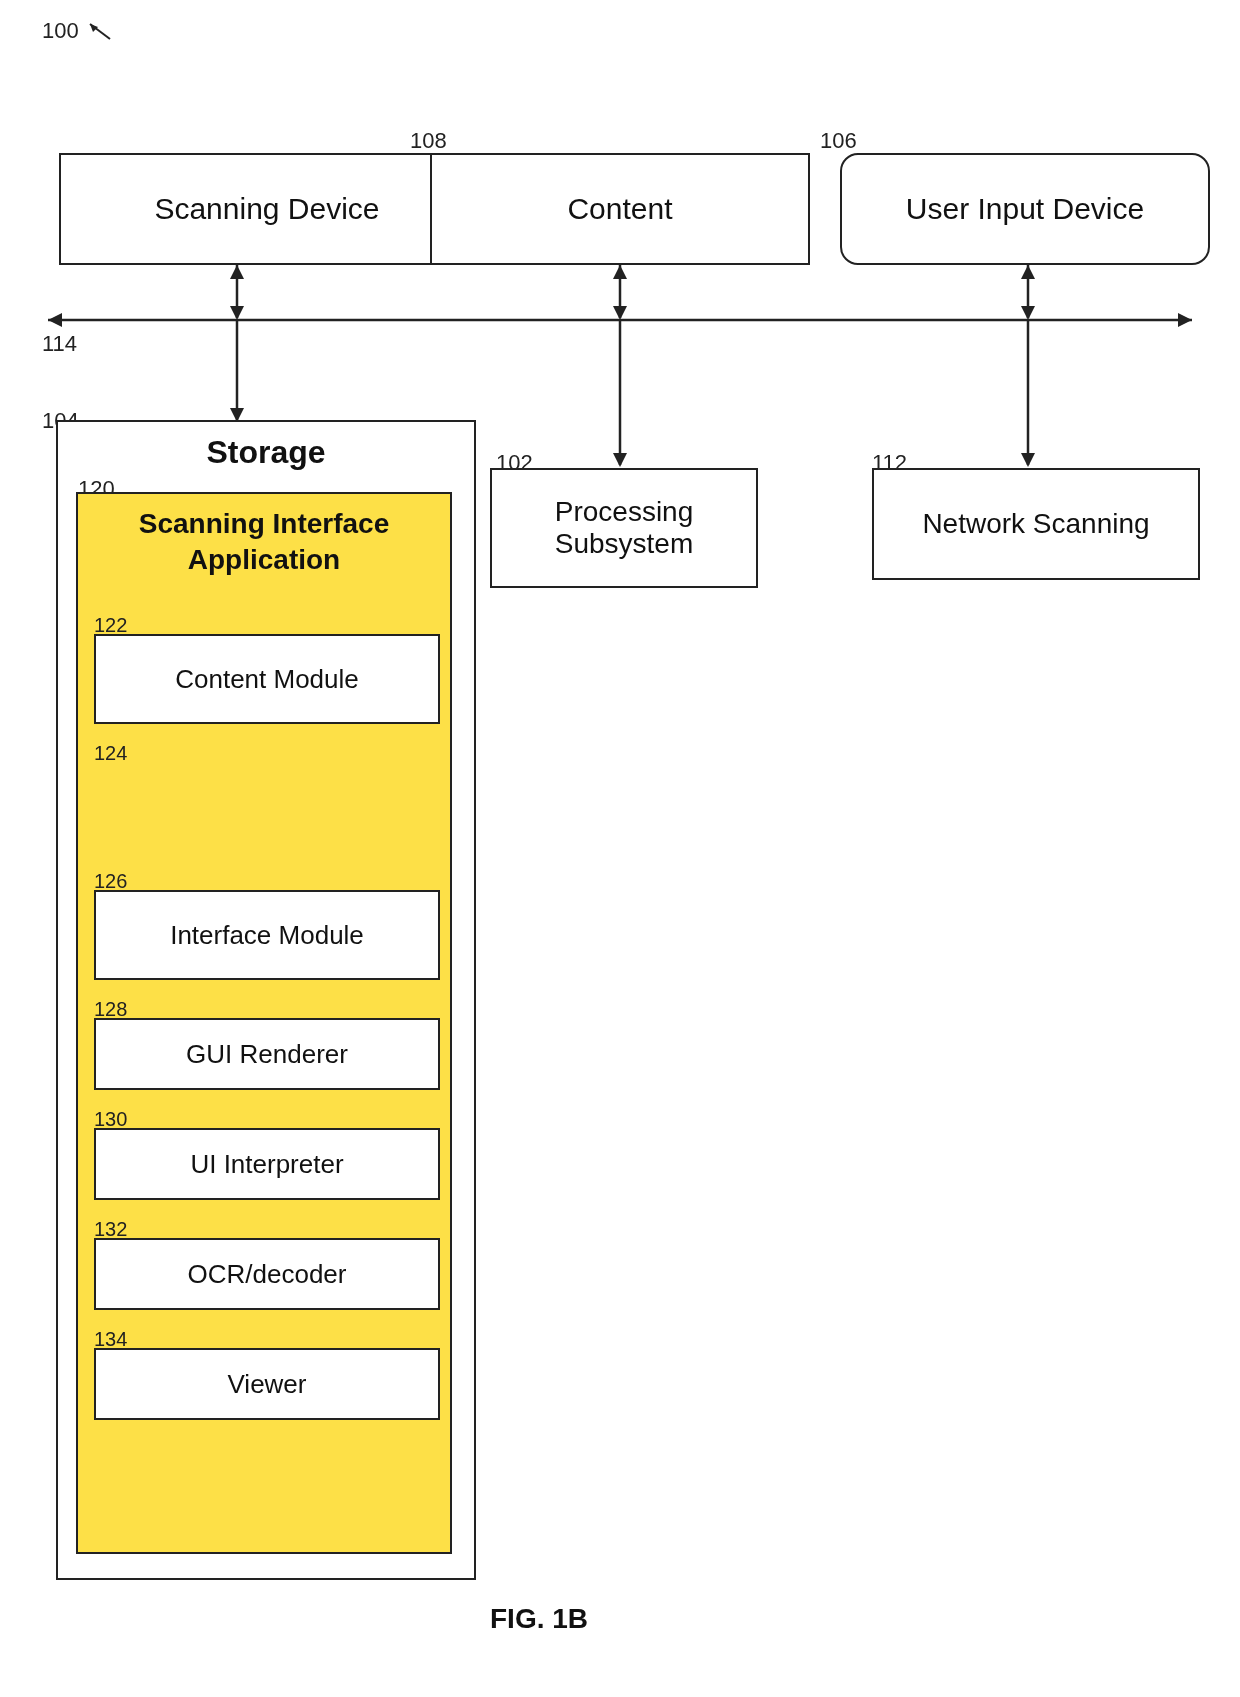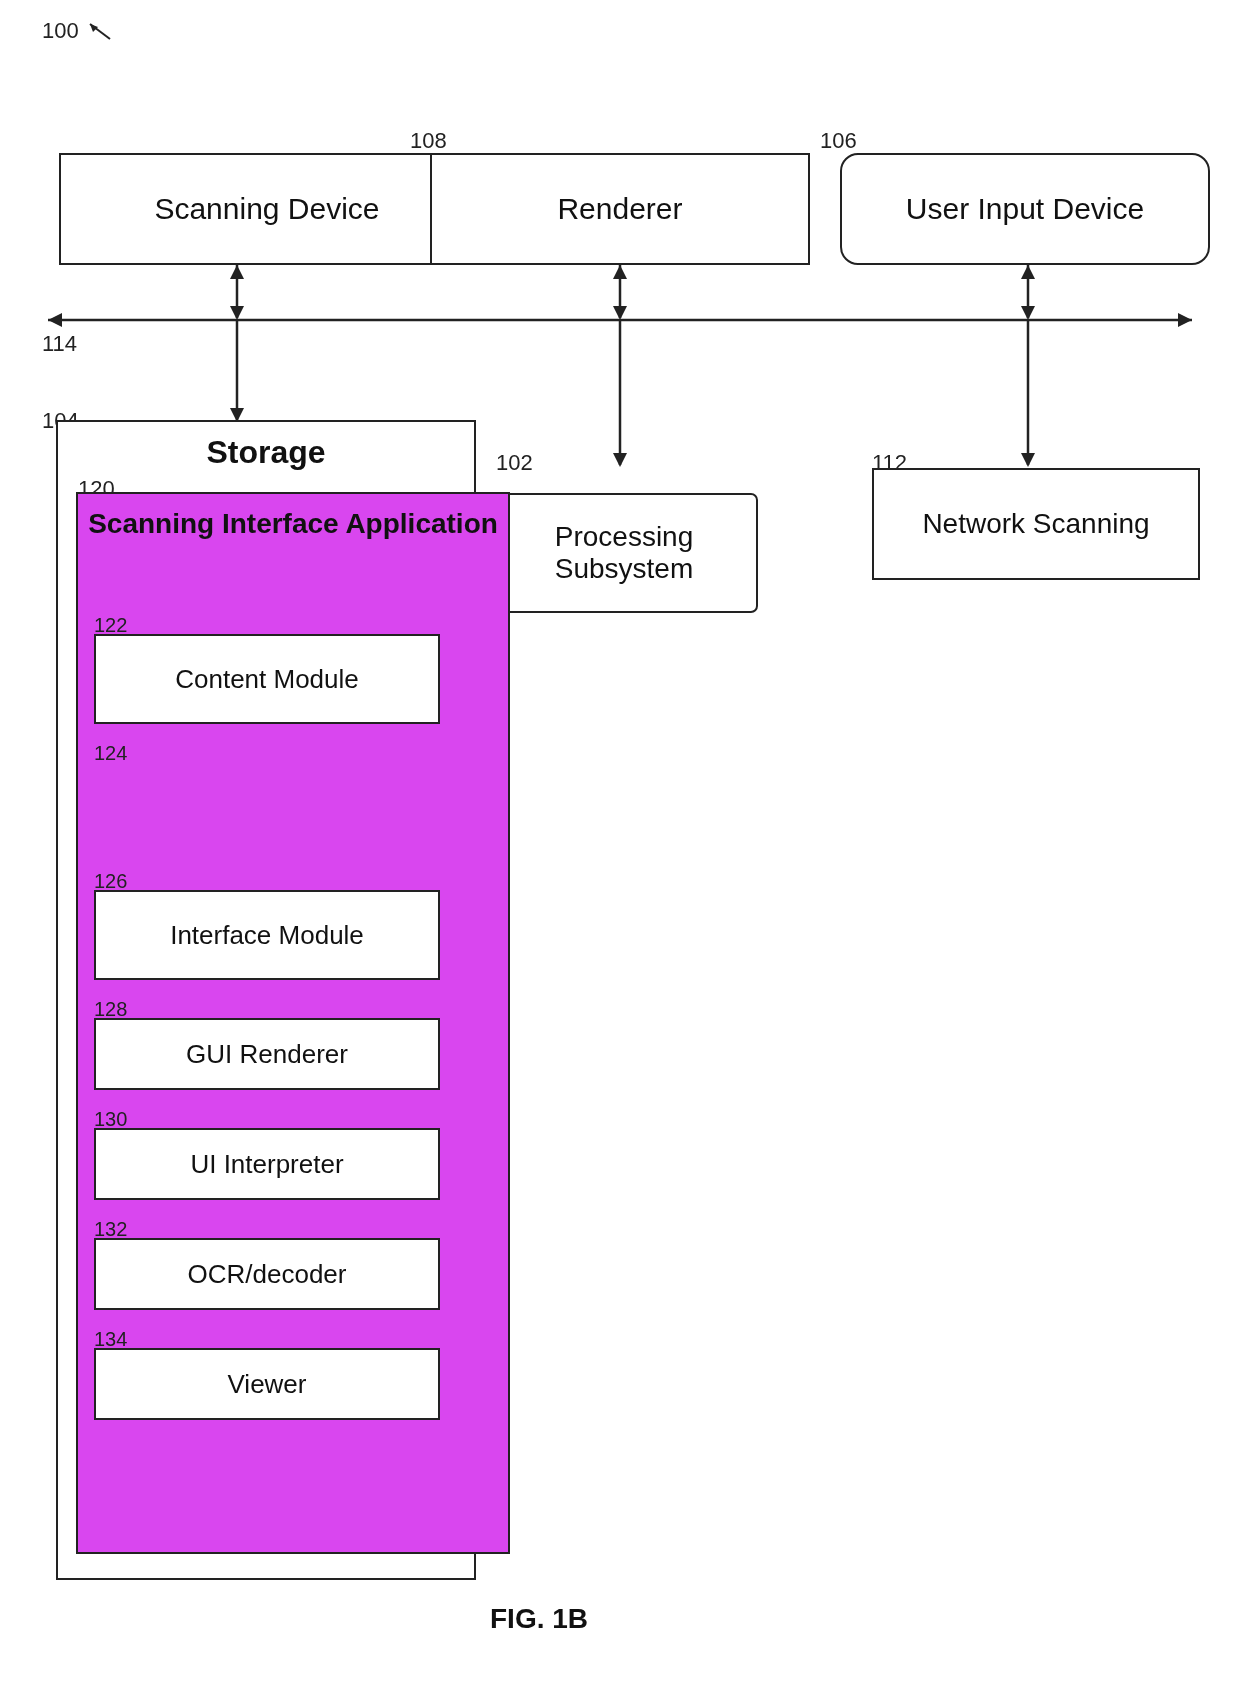--- a/index.html
+++ b/index.html
@@ -108,51 +108,51 @@
     <polygon points="10,10 18,13 13,18" fill="#222"></polygon>
   </svg>
 
   <div class="ref-label" style="top:128px; left:59px;margin-top:24px;">110</div>
   <div class="box" style="top:153px; left:59px; width:416px; height:112px; font-size:30px;">
     <span>Scanning Device</span>
   </div>
 
   <div class="ref-label" style="top:128px; left:410px;">108</div>
   <div class="box" style="top:153px; left:430px; width:380px; height:112px; font-size:30px;">
-    <span>Renderer</span>
+    <span>Content</span>
   </div>
 
   <div class="ref-label" style="top:128px; left:820px;">106</div>
   <div class="box" style="top:153px; left:840px; width:370px; height:112px; font-size:30px;border-radius:18px;">
     <span>User Input Device</span>
   </div>
 
   <div class="ref-label" style="top:295px; left:42px;margin-top:36px;">114</div>
 
   <div class="ref-label" style="top:408px; left:42px;">104</div>
 
   <div class="ref-label" style="top:450px; left:475px;padding-left:21px;">102</div>
 
   <div class="ref-label" style="top:450px; left:872px;">112</div>
 
-  <div class="box" style="top:493px; left:490px; width:268px; height:120px; font-size:28px;border-radius:7px;">
+  <div class="box" style="top:468px; left:490px; width:268px; height:120px; font-size:28px;">
     <span>Processing Subsystem</span>
   </div>
 
   <div class="box" style="top:468px; left:872px; width:328px; height:112px; font-size:28px;">
     <span>Network Scanning</span>
   </div>
 
   <div class="storage-outer" style="top:420px; left:56px; width:420px; height:1160px;">
 
     <div style="position:absolute; top:12px; left:0; width:100%; text-align:center; font-size:32px; font-weight:bold; font-family:Arial,sans-serif; color:#111;">Storage</div>
 
     <div style="position:absolute; top:54px; left:20px; font-size:22px; font-family:Arial,sans-serif; color:#222;">120</div>
 
-    <div style="position:absolute; top:70px; left:18px; width:434px; height:1062px; border:2px solid #222; background:#d946ef;">
+    <div style="position:absolute; top:70px; left:18px; width:376px; height:1062px; border:2px solid #222; background:#fde047;">
 
       <div style="position:absolute; top:12px; left:0; width:100%; text-align:center; font-size:28px; font-weight:bold; font-family:Arial,sans-serif; color:#111; line-height:1.3;">Scanning Interface Application</div>
 
       <div style="position:absolute; top:120px; left:16px; font-size:20px; font-family:Arial,sans-serif; color:#222;">122</div>
       <div class="box" style="position:absolute; top:140px; left:16px; width:346px; height:90px; font-size:26px; border:2px solid #222;">Content Module</div>
 
       <div style="position:absolute; top:248px; left:16px; font-size:20px; font-family:Arial,sans-serif; color:#222;">124</div>
 
       <div style="position:absolute; top:376px; left:16px; font-size:20px; font-family:Arial,sans-serif; color:#222;">126</div>
       <div class="box" style="position:absolute; top:396px; left:16px; width:346px; height:90px; font-size:26px; border:2px solid #222;">Interface Module</div>

